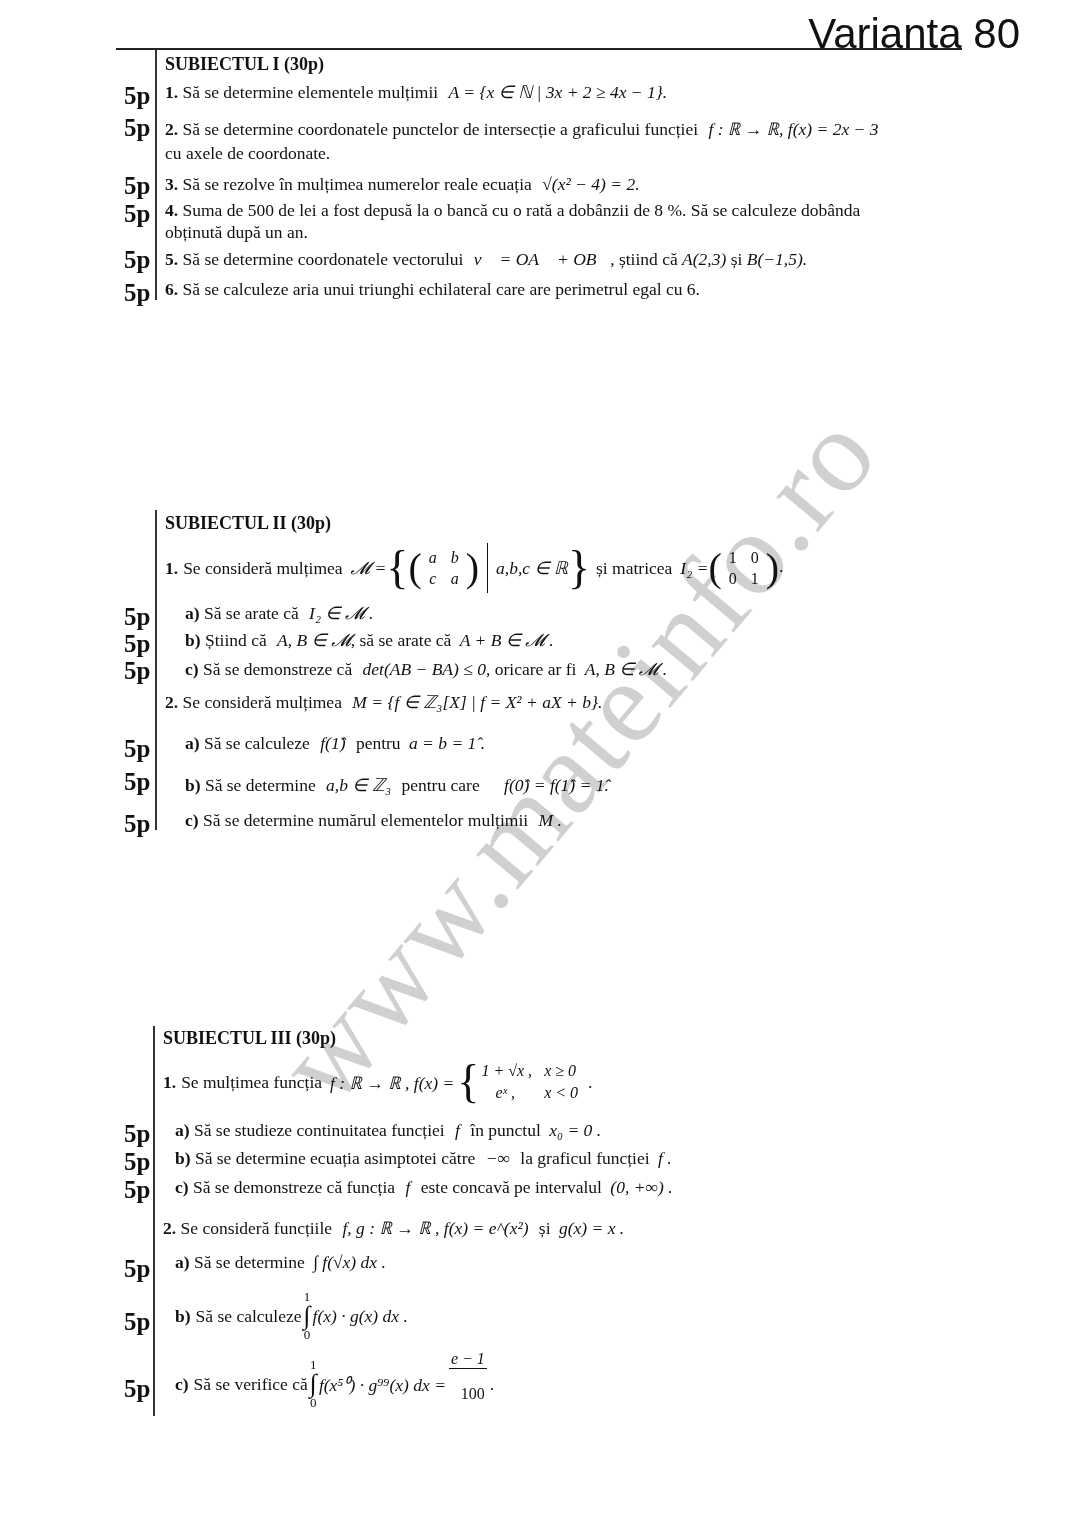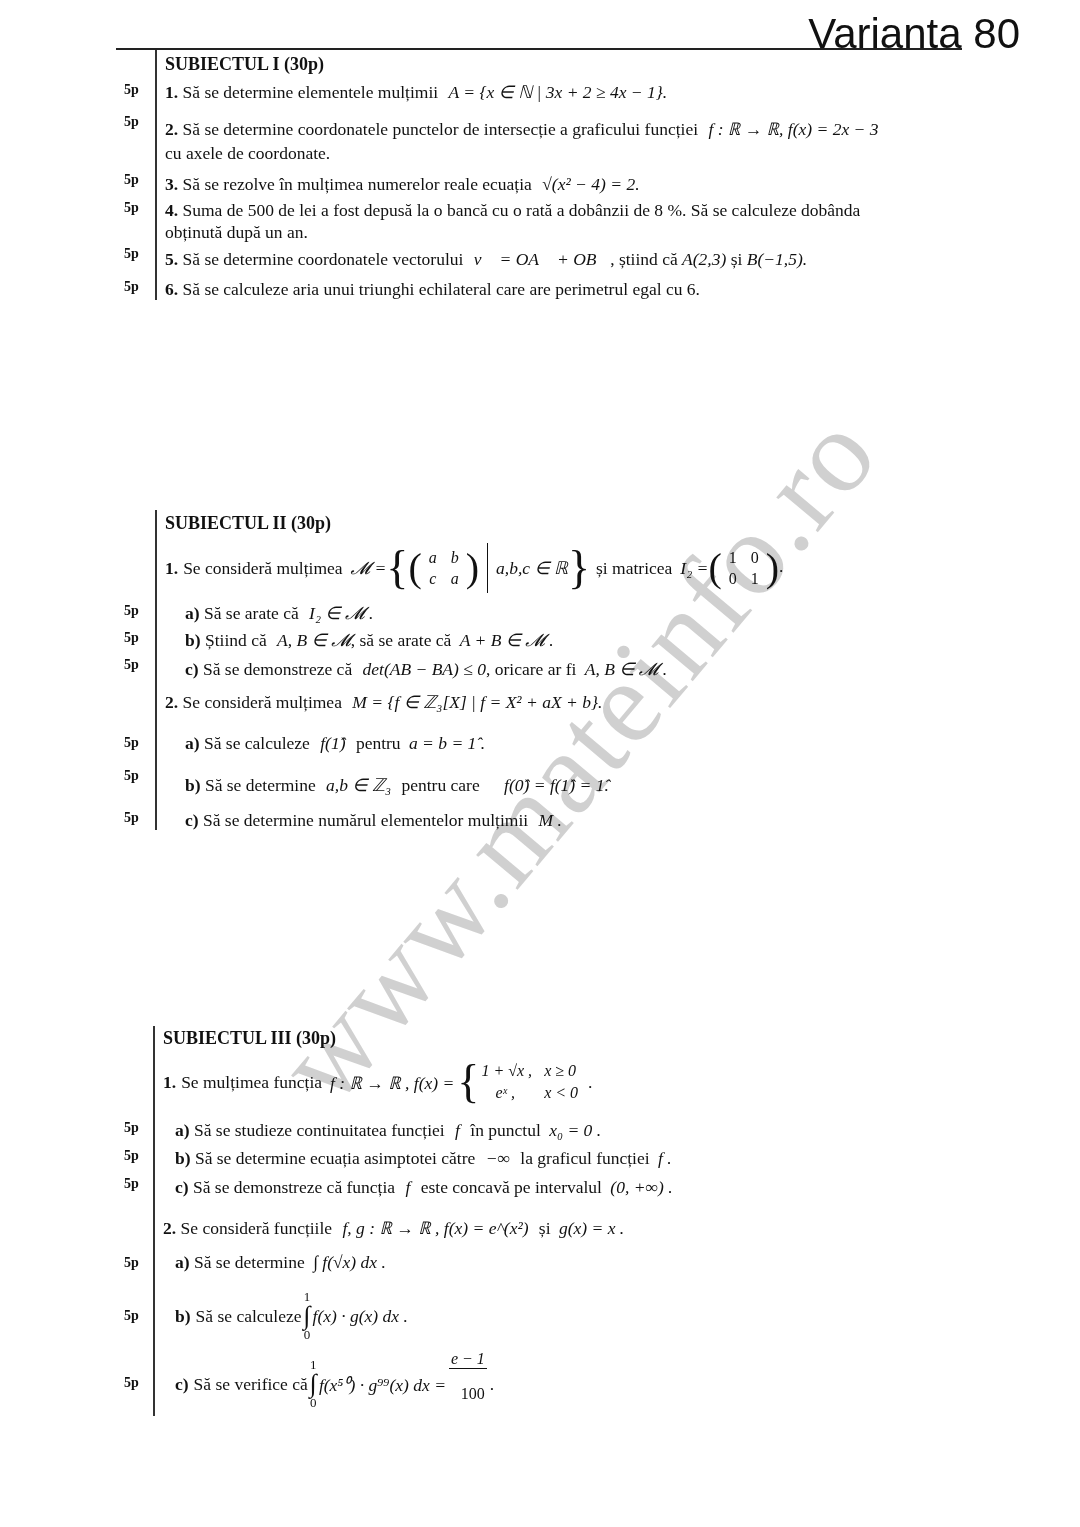--- a/index.html
+++ b/index.html
@@ -2,21 +2,21 @@
 <html><head>
 <meta charset="utf-8">
 <style>
   html, body { margin: 0; padding: 0; background: #ffffff; }
   body { width: 1080px; height: 1527px; position: relative; overflow: hidden;
          font-family: "Liberation Serif", "DejaVu Serif", serif; color: #111; }
   .title { position: absolute; right: 60px; top: 10px; font-family: "Liberation Sans", sans-serif;
            font-size: 42px; color: #111; letter-spacing: 0px; }
   .hrule { position: absolute; left: 116px; top: 48px; width: 846px; height: 2px; background: #222; }
   .vbar { position: absolute; width: 2px; background: #333; }
-  .pts { position: absolute; left: 124px; font-weight: bold; font-size: 14px; }
+  .pts { position: absolute; left: 124px; font-weight: bold; font-size: 25px; }
   .line { position: absolute; font-size: 17.5px; white-space: nowrap; }
   .b { font-weight: bold; }
   .head { font-weight: bold; font-size: 18px; }
   .m { font-style: italic; font-family: "Liberation Serif", serif; }
   .watermark { position: absolute; left: 150px; top: 690px; font-family: "Liberation Serif", serif;
                font-size: 118px; color: rgba(170,170,170,0.55); transform: rotate(-50deg);
                transform-origin: center; white-space: nowrap; pointer-events: none; letter-spacing: 2px; }
   .frac { display: inline-block; vertical-align: middle; text-align: right; font-size: 16px; line-height: 18px; }
   .frac .num { display: block; border-bottom: 1px solid #111; padding: 0 2px; }
   .frac .den { display: block; padding: 16px 2px; }

